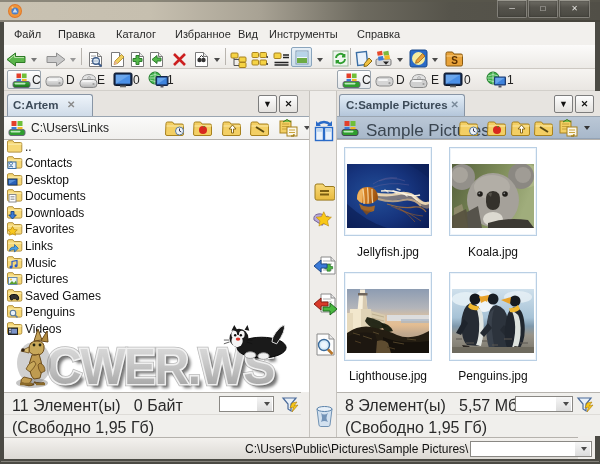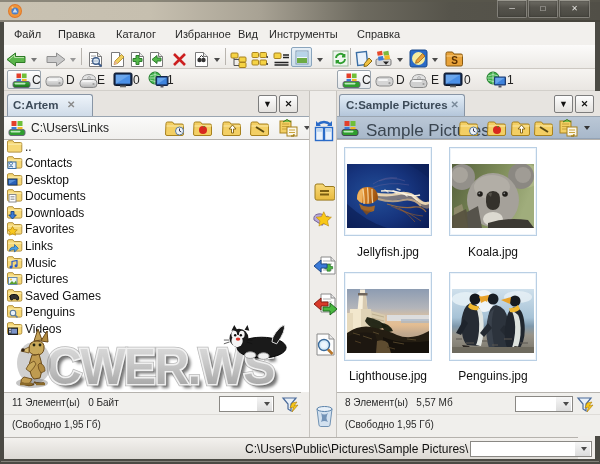--- a/index.html
+++ b/index.html
@@ -17,21 +17,21 @@
 .pane{position:absolute;top:69px;height:346px}
 .tabbar{position:absolute;left:0;top:0;right:0;height:26px;background:#e7e4e0;border-bottom:1px solid #9aa5b1}
 .tab{position:absolute;bottom:0;height:22px;border:1px solid #8895a5;border-bottom:none;border-radius:3px 3px 0 0;font-size:12px;font-weight:bold;color:#3c4a58}
 .tabL{background:linear-gradient(#eef4fa,#cfdbe8)}
 .tabR{background:linear-gradient(#e3edf7,#b4c6da)}
 .tbtn{position:absolute;top:4px;width:19px;height:18px;background:linear-gradient(#fdfdfd,#e3e1de);border:1px solid #7d7d7d;border-radius:2px;text-align:center;font-size:9px;line-height:16px;color:#111;font-weight:bold}
 .pathbar{position:absolute;left:0;top:26px;right:0;height:22px;font-size:12px}
 .pathL{background:linear-gradient(#fafaf9,#f0efed)}
 .pathR{background:linear-gradient(#bac7d6,#a8b8ca);border-bottom:1px solid #93a3b6}
 .filearea{position:absolute;left:0;top:48px;right:0;height:253px;background:#fff;border-top:1px solid #b3b0ab}
-.statusrow{position:absolute;left:0;right:8px;height:22px;background:#f0efec;font-size:10px;color:#2a2a2a}
+.statusrow{position:absolute;left:0;right:8px;height:22px;background:#f0efec;font-size:16px;color:#2a2a2a}
 .srow1{top:301px;border-top:1px solid #b6b3ae}
 .srow2{top:323px;border-top:1px solid #dedcd8}
 .combo{position:absolute;background:#fff;border:1px solid #8a8884;height:16px}
 .combo .cd{position:absolute;right:1px;top:0;width:15px;height:14px;background:linear-gradient(#f6f6f6,#dcdcdc)}
 .row{position:absolute;left:2px;height:17px;font-size:12px;color:#111;white-space:nowrap}
 .row .nm{position:absolute;left:19px;top:2px}
 .midbar{position:absolute;left:305px;top:69px;width:28px;height:346px;background:#efedea;border-left:1px solid #c6c3be;border-right:1px solid #c6c3be}
 .bottombar{position:absolute;left:0;top:415px;width:574px;height:22px;background:linear-gradient(#f3f1ee,#dcd9d4);border-top:1px solid #b5b2ad;font-size:12px;color:#111}
 .thumb{position:absolute;width:88px;height:89px;background:#fff;border:1px solid #b9cfe4;box-shadow:0 0 0 1px #eef4fa inset}
 .tlabel{position:absolute;width:110px;text-align:center;font-size:12px;color:#111}

